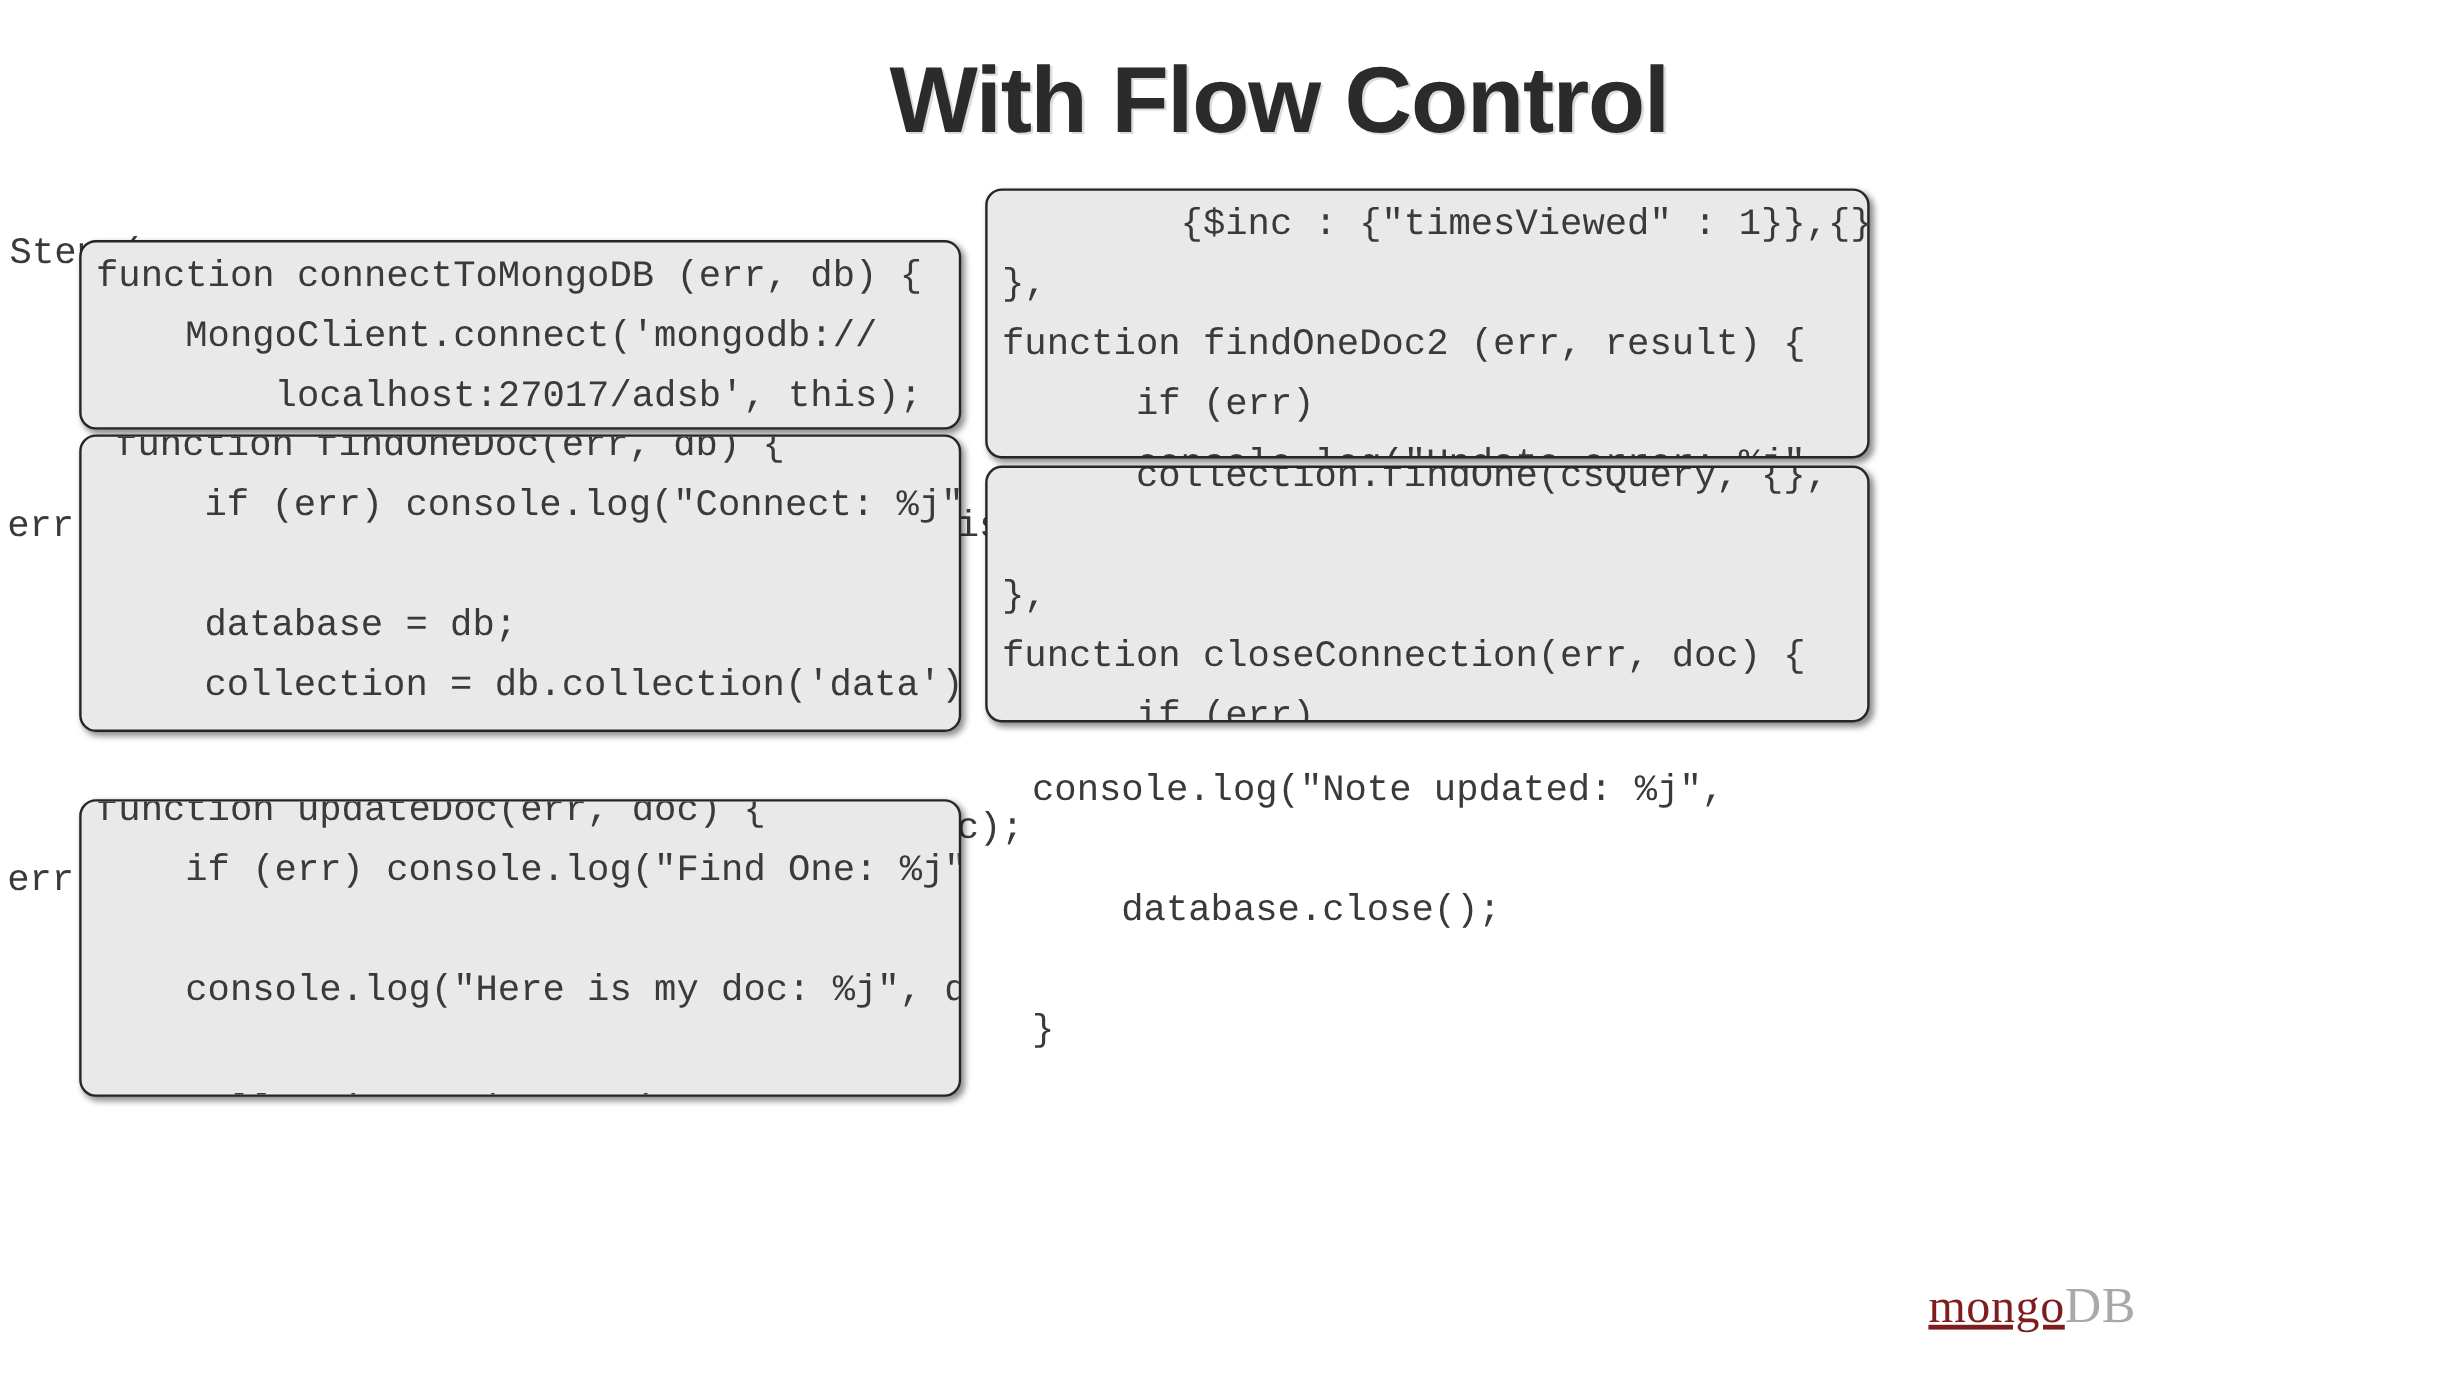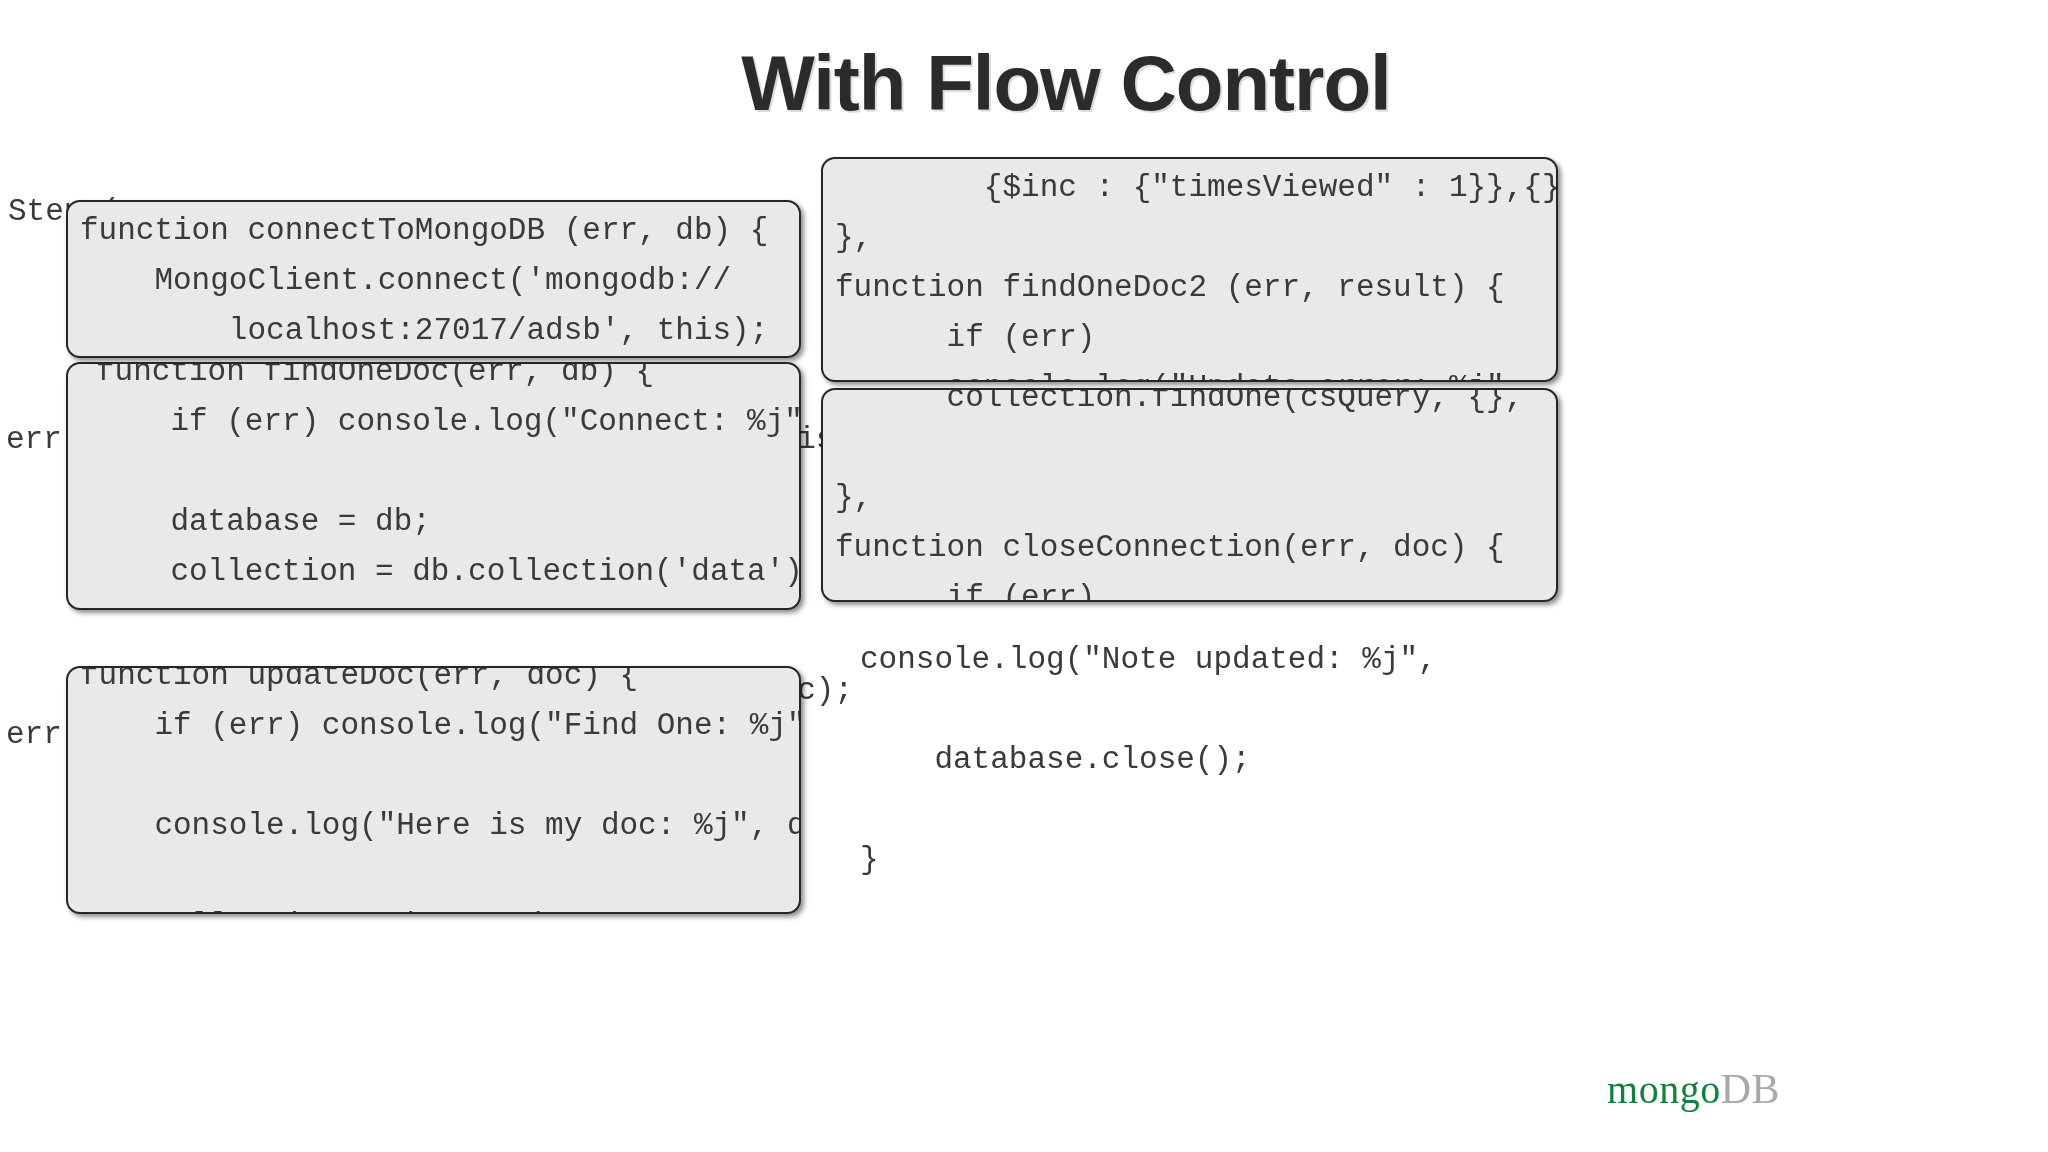--- a/index.html
+++ b/index.html
@@ -102,22 +102,23 @@
     left: 1780px;
     top: 1065px;
     transform: translateX(-100%);
     z-index: 20;
     font-family: "Liberation Serif", serif;
     font-size: 40px;
     white-space: nowrap;
     letter-spacing: 0.5px;
   }
   .mongo-logo .mongo-word {
-    color: #15803d;
+    color: #7f1d1d;
     font-weight: normal;
+    text-decoration: underline;
   }
   .mongo-logo .db-word {
     color: #a9a9a9;
     font-weight: normal;
     font-size: 42px;
     margin-top: 28px;
   }
 </style>
 </head>
 <body>

